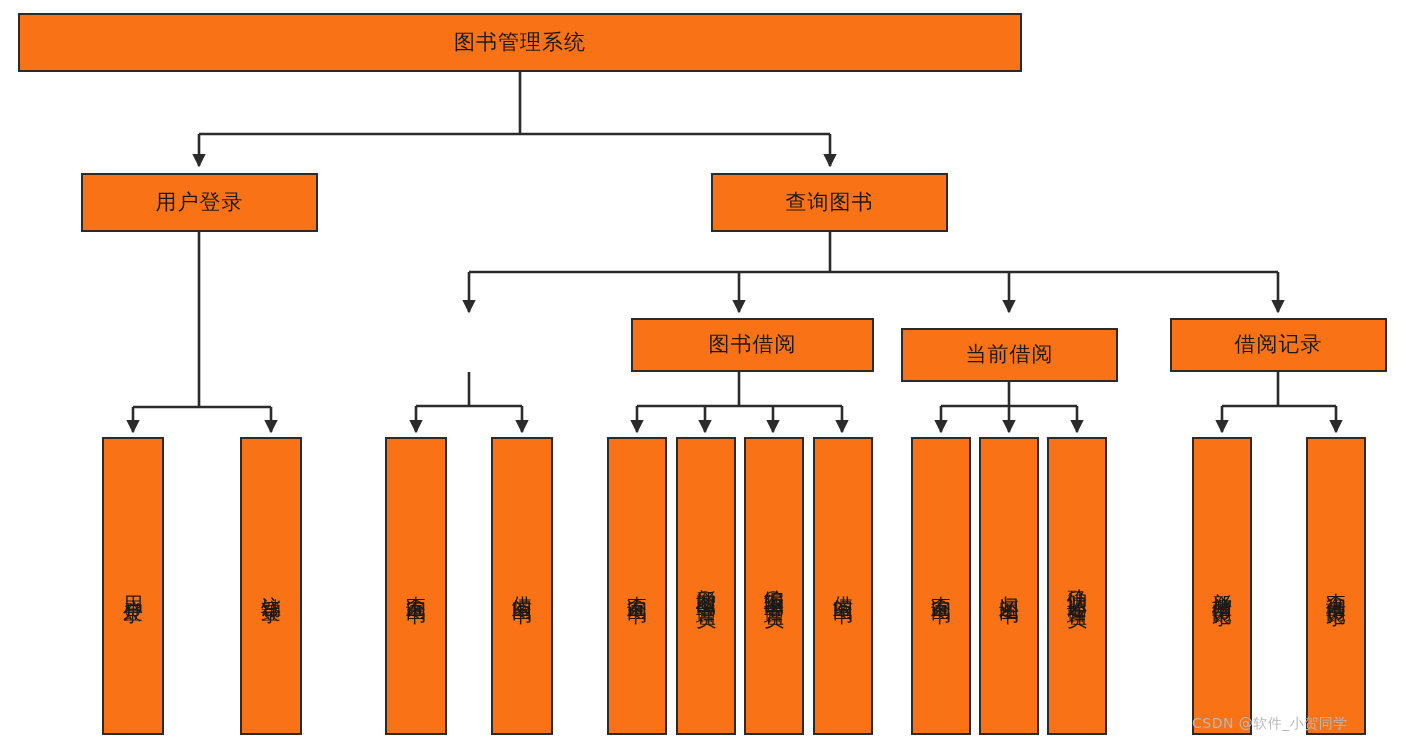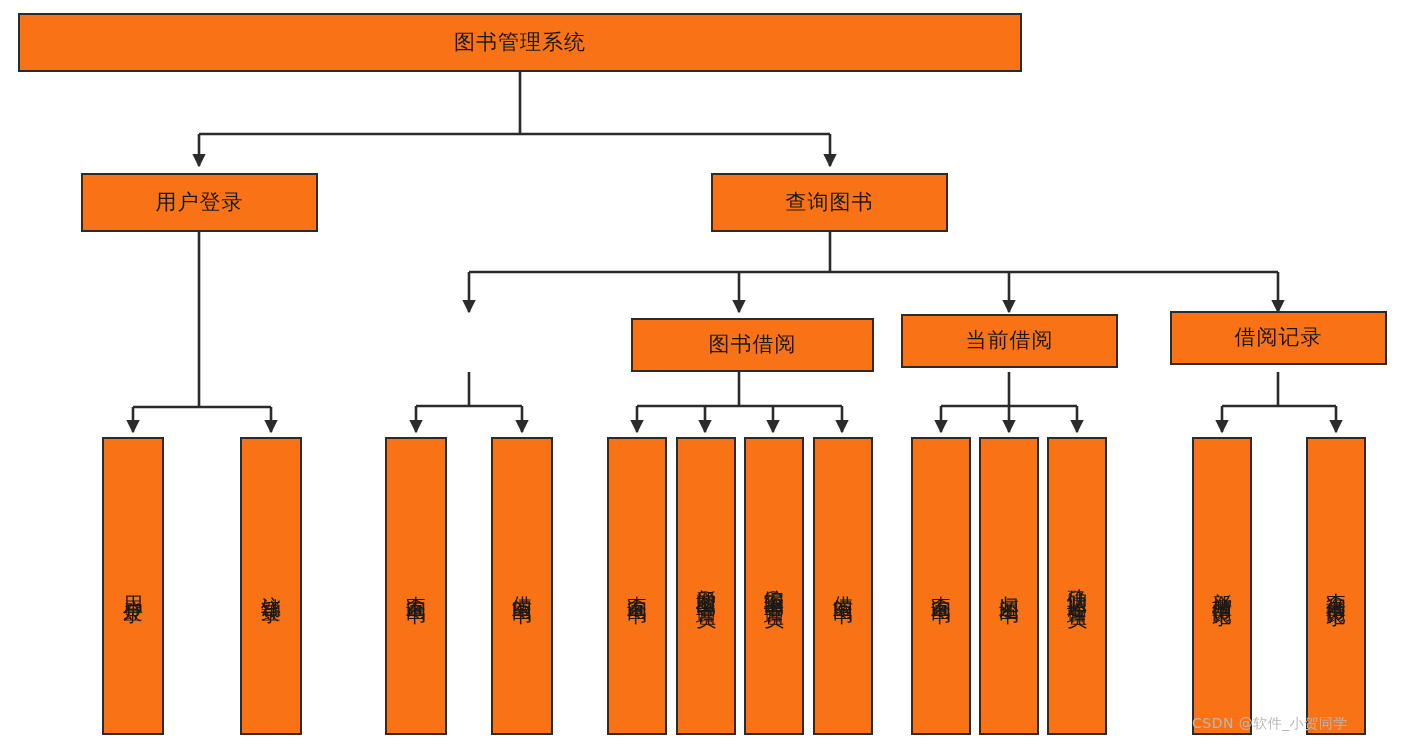--- a/index.html
+++ b/index.html
@@ -131,25 +131,25 @@
 
   <div class="node horiz" style="left:711px; top:173px; width:237px; height:59px;">
     <span class="label">查询图书</span>
   </div>
 
 
   <div class="node horiz" style="left:631px; top:318px; width:243px; height:54px;">
     <span class="label">图书借阅</span>
   </div>
 
-  <div class="node horiz" style="left:901px; top:314px; width:217px; height:54px;">
+  <div class="node horiz" style="left:901px; top:328px; width:217px; height:54px;">
     <span class="label">当前借阅</span>
   </div>
 
-  <div class="node horiz" style="left:1170px; top:311px; width:217px; height:54px;">
+  <div class="node horiz" style="left:1170px; top:318px; width:217px; height:54px;">
     <span class="label">借阅记录</span>
   </div>
 
   <div class="node vert" style="left:102px; top:437px; width:62px; height:298px;">
     <span class="label">用户登录</span>
   </div>
 
   <div class="node vert" style="left:240px; top:437px; width:62px; height:298px;">
     <span class="label">注销登录</span>
   </div>

